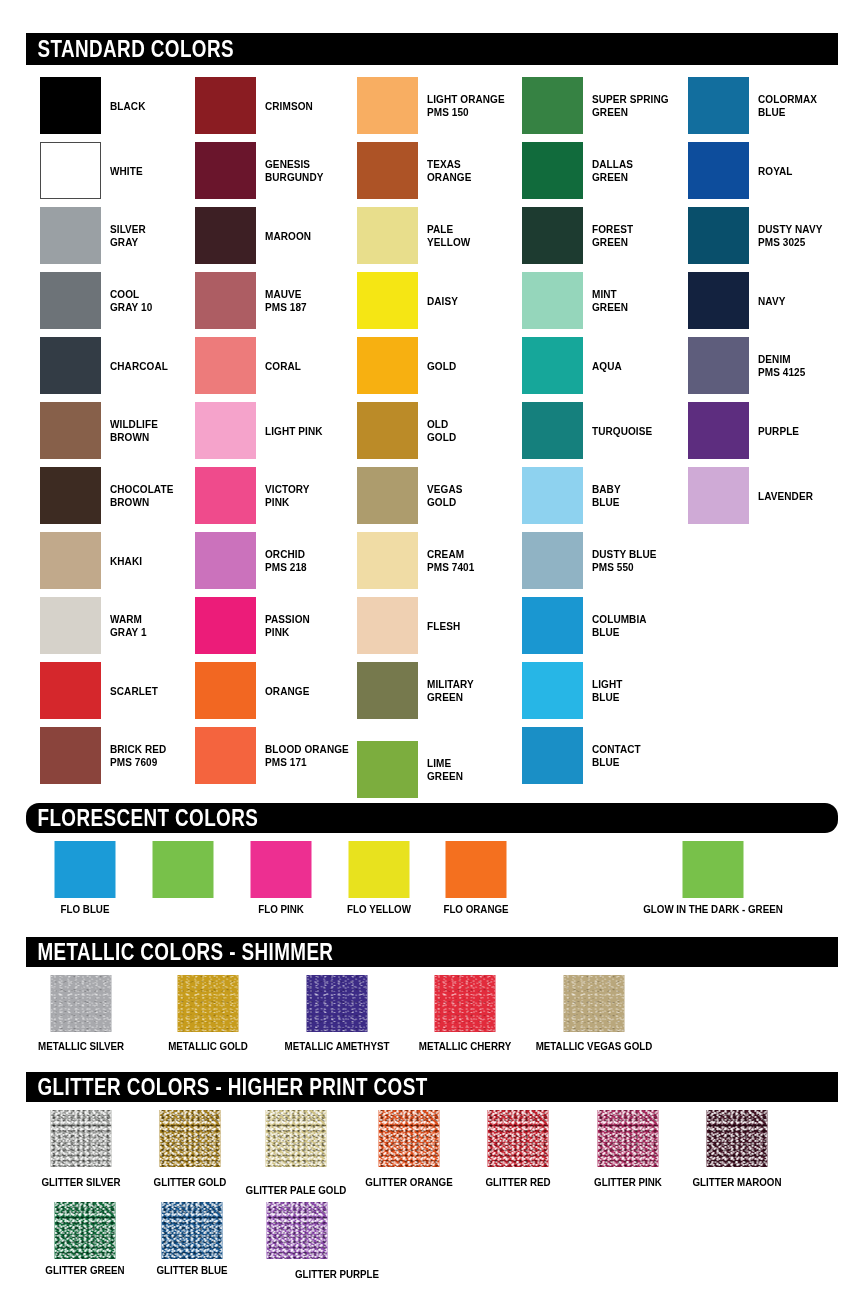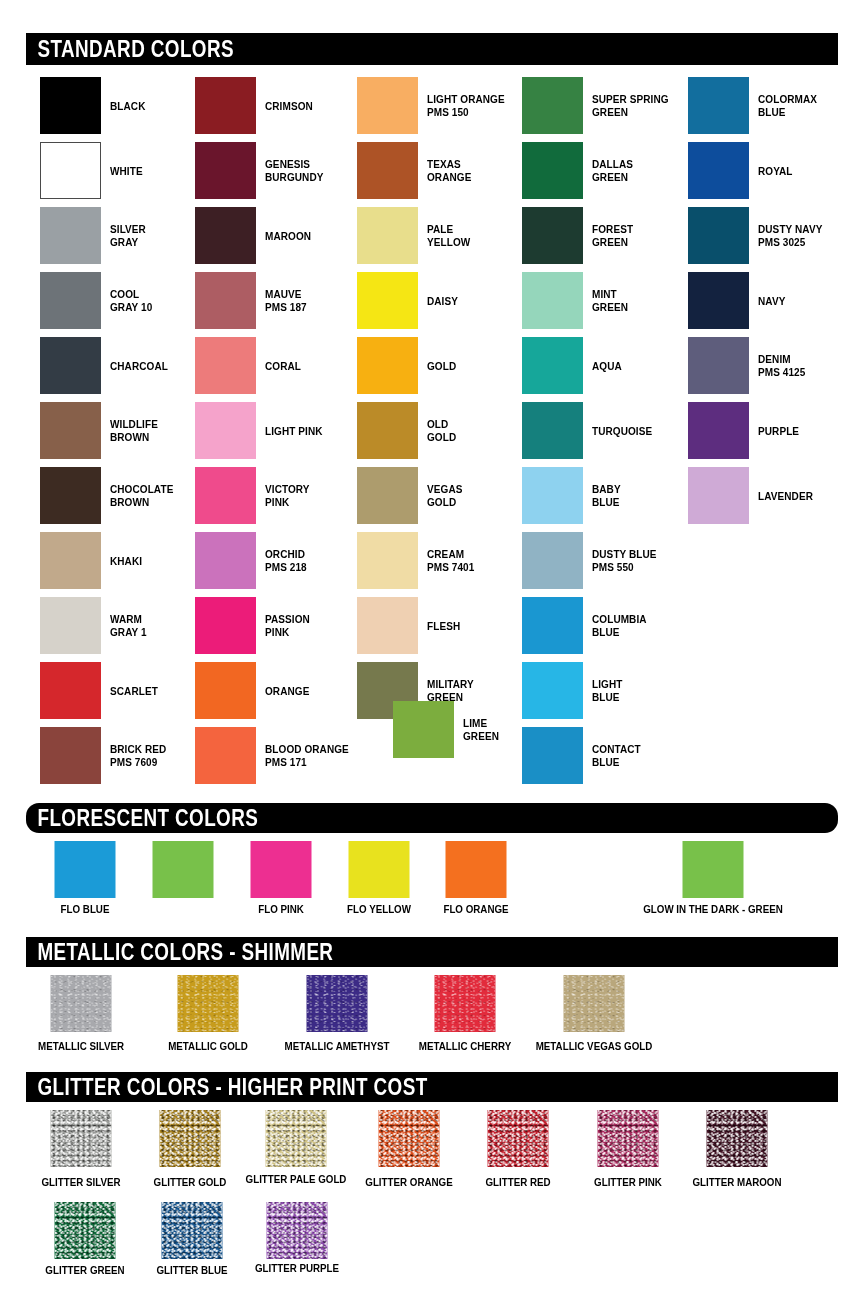--- a/index.html
+++ b/index.html
@@ -324,21 +324,21 @@
           <span>FLESH</span>
         </div>
       </div>
       <div class="swatch-cell" style="left: 357px; top: 662px; width: 155px; height: 57px;">
         <div class="swatch" style="background: rgb(118, 121, 77);"></div>
         <div class="swatch-label">
           <span>MILITARY</span>
           <span>GREEN</span>
         </div>
       </div>
-      <div class="swatch-cell" style="left: 357px; top: 701px; width: 155px; height: 57px; margin-left: 36px;">
+      <div class="swatch-cell" style="left: 357px; top: 741px; width: 155px; height: 57px;">
         <div class="swatch" style="background: rgb(124, 173, 62);"></div>
         <div class="swatch-label">
           <span>LIME</span>
           <span>GREEN</span>
         </div>
       </div>
       <div class="swatch-cell" style="left: 522px; top: 77px; width: 155px; height: 57px;">
         <div class="swatch" style="background: rgb(54, 130, 67);"></div>
         <div class="swatch-label">
           <span>SUPER SPRING</span>
@@ -556,21 +556,21 @@
           <div class="tex-glitter"></div>
         </div>
         <div class="under-label" style="top: 66px; text-align: right;">
           <b>GLITTER GOLD</b>
         </div>
       </div>
       <div class="under-cell" style="left: 206px; top: 1110px; width: 180px; height: 84px;">
         <div class="under-swatch" style="width: 61px; height: 57px; position: absolute; background: rgb(207, 194, 133); overflow: hidden;">
           <div class="tex-glitter"></div>
         </div>
-        <div class="under-label" style="top: 63px;">
+        <div class="under-label" style="top: 74px;">
           <b>GLITTER PALE GOLD</b>
         </div>
       </div>
       <div class="under-cell" style="left: 319px; top: 1110px; width: 180px; height: 84px;">
         <div class="under-swatch" style="width: 61px; height: 57px; position: absolute; background: rgb(222, 75, 24); overflow: hidden;">
           <div class="tex-glitter"></div>
         </div>
         <div class="under-label" style="top: 66px;">
           <b>GLITTER ORANGE</b>
         </div>
@@ -612,18 +612,18 @@
           <div class="tex-glitter"></div>
         </div>
         <div class="under-label" style="top: 62px;">
           <b>GLITTER BLUE</b>
         </div>
       </div>
       <div class="under-cell" style="left: 207px; top: 1202px; width: 180px; height: 80px;">
         <div class="under-swatch" style="width: 61px; height: 57px; position: absolute; background: rgb(140, 74, 173); overflow: hidden;">
           <div class="tex-glitter"></div>
         </div>
-        <div class="under-label" style="top: 60px;">
+        <div class="under-label" style="top: 66px; margin-left: 40px;">
           <b>GLITTER PURPLE</b>
         </div>
       </div>
     </div>
 </div>
 
 </body></html>

